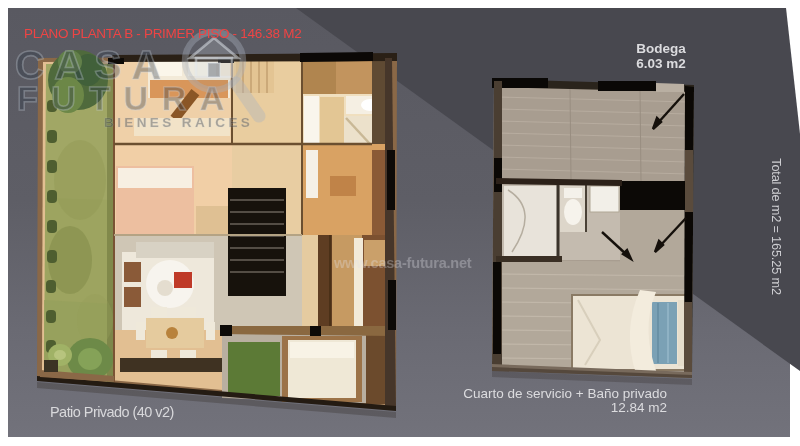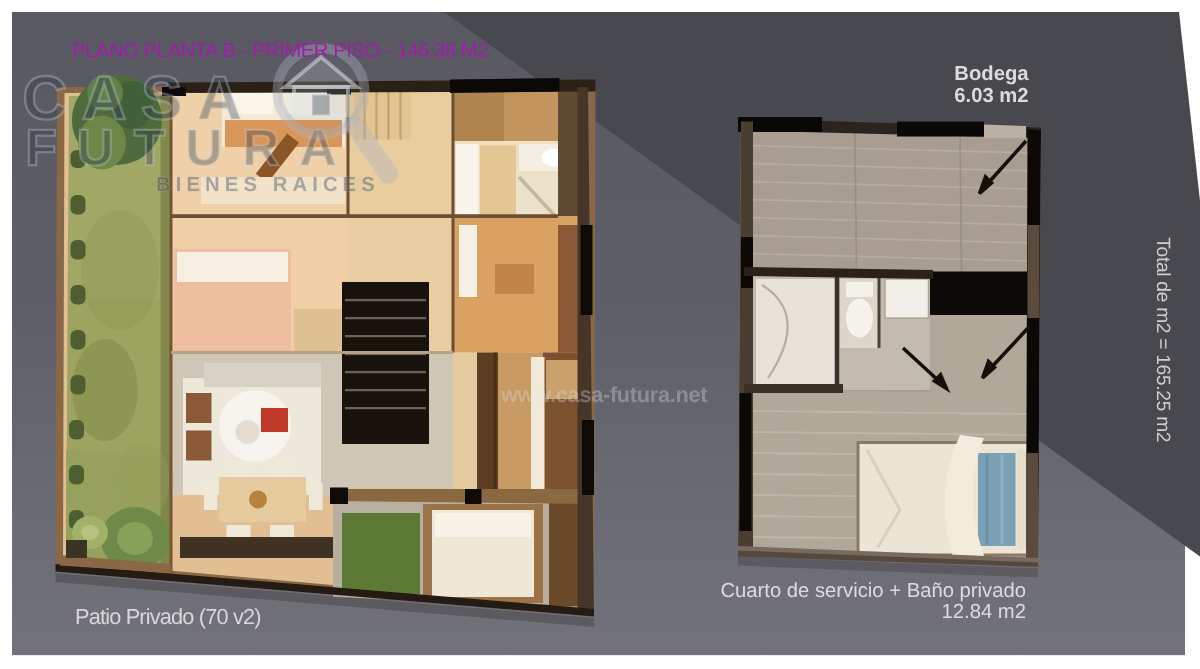--- a/index.html
+++ b/index.html
@@ -4,23 +4,23 @@
 <style>
   html,body{margin:0;padding:0;}
   body{width:800px;height:446px;background:#ffffff;overflow:hidden;
        font-family:"Liberation Sans", sans-serif;}
   .page{position:relative;width:800px;height:446px;background:#ffffff;}
   .photo{position:absolute;left:8px;top:8px;width:782px;height:429px;
          background:linear-gradient(180deg,#595961 0%,#5e5e66 45%,#6a6a73 75%,#72727b 100%);
          clip-path:polygon(0 0,778px 0,783px 429px,0 429px);}
   svg.lay{position:absolute;left:0;top:0;}
   .lbl{position:absolute;color:#e6e6e9;}
-  .title{left:24px;top:26px;font-size:13.5px;letter-spacing:-0.3px;color:#a21caf;margin-left:24px;}
+  .title{left:24px;top:26px;font-size:13.5px;letter-spacing:-0.3px;color:#ef4444;}
   .bodega{left:601px;top:42px;width:120px;text-align:center;font-size:13.5px;line-height:14.5px;color:#dcdcdf;font-weight:bold;}
-  .cuarto{right:116px;top:387px;text-align:right;font-size:13.5px;line-height:13.5px;color:#dcdcdf;}
+  .cuarto{right:133px;top:387px;text-align:right;font-size:13.5px;line-height:13.5px;color:#dcdcdf;}
   .patio{left:50px;top:404px;font-size:14.5px;letter-spacing:-0.55px;color:#d8d8db;}
   .total{left:696px;top:219px;width:160px;font-size:12.8px;letter-spacing:-0.2px;color:#cfcfd3;
          transform:rotate(90deg);transform-origin:center;text-align:center;}
 </style>
 </head>
 <body>
 <div class="page">
   <div class="photo"></div>
   <svg class="lay" width="800" height="446" viewBox="0 0 800 446">
 
@@ -255,15 +255,15 @@
         <polygon points="190,58 214,38 238,58" fill="rgba(222,228,234,0.18)"></polygon>
         <rect x="196" y="58" width="36" height="19" fill="rgba(222,228,234,0.15)"></rect>
       </g>
       <rect x="208" y="63" width="12" height="14" fill="rgba(100,108,120,0.5)" stroke="rgba(225,231,238,0.45)" stroke-width="1.5"></rect>
       <text x="334" y="268" font-family="Liberation Sans, sans-serif" font-weight="bold" font-size="14.5" letter-spacing="-0.2" fill="rgba(225,225,232,0.33)">www.casa-futura.net</text>
     </g>
   </svg>
   <div class="lbl title">PLANO PLANTA B - PRIMER PISO - 146.38 M2</div>
   <div class="lbl bodega">Bodega<br>6.03 m2</div>
   <div class="lbl cuarto">Cuarto de servicio + Baño privado<br>12.84 m2</div>
-  <div class="lbl patio">Patio Privado (70 v2)</div>
+  <div class="lbl patio">Patio Privado (40 v2)</div>
   <div class="lbl total">Total de m2 = 165.25 m2</div>
 </div>
 
 </body></html>

